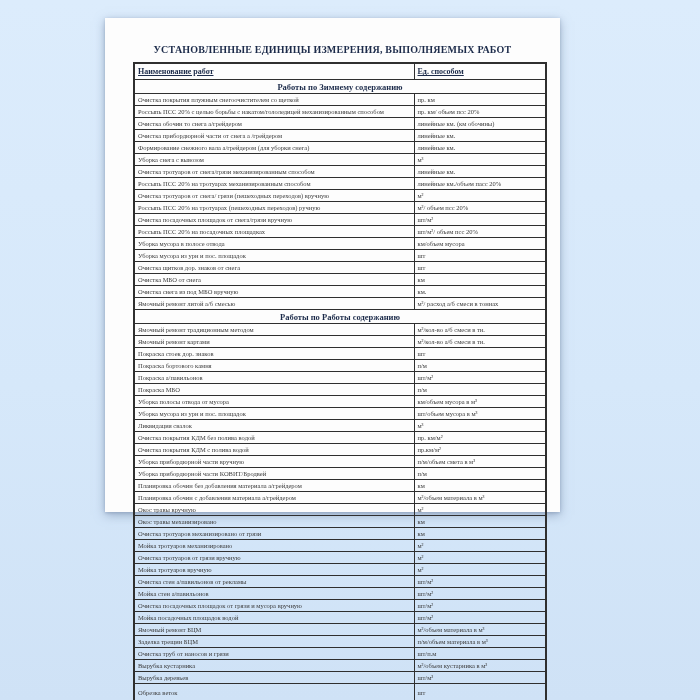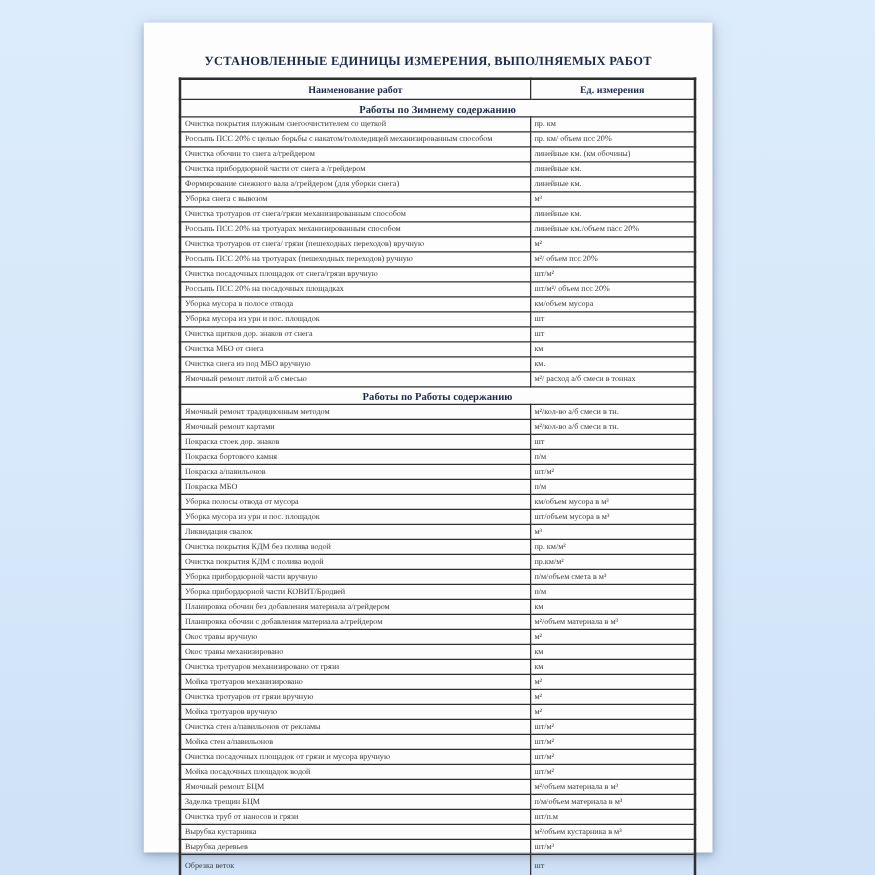--- a/index.html
+++ b/index.html
@@ -11,24 +11,24 @@
     font-family: "Liberation Serif", "DejaVu Serif", serif;
   }
   .bg {
     position: relative;
     width: 700px;
     height: 700px;
     background: linear-gradient(180deg, #dcecfc 0%, #d6e8fa 55%, #cfe2f6 100%);
   }
   .sheet {
     position: absolute;
-    left: 115px;
+    left: 105px;
     top: 18px;
     width: 455px;
-    height: 664px;
+    height: 494px;
     background: #fdfdfd;
     box-shadow: 0 3px 10px rgba(110,130,160,0.55), 0 1px 3px rgba(110,130,160,0.4);
   }
   .doc-title {
     margin-top: 26px;
     text-align: center;
     font-size: 10px;
     font-weight: bold;
     letter-spacing: 0.2px;
     color: #1c2b4a;
@@ -47,22 +47,23 @@
     border: 1px solid #2f2f2f;
     padding: 0 3px;
     overflow: hidden;
     white-space: nowrap;
   }
   table.works-table { border: 2px solid #2f2f2f; }
   tr.header-row th {
     height: 15px;
     font-size: 8px;
     font-weight: bold;
-    text-align: center;
+    text-align: left;
     color: #1c2b4a;
+    text-decoration: underline;
   }
   tr.section-row td {
     height: 13px;
     font-size: 8.5px;
     font-weight: bold;
     text-align: center;
     color: #1c2b4a;
   }
   tr.data-row td {
     height: 11px;
@@ -81,21 +82,21 @@
   <div class="sheet">
     <div class="doc-title">УСТАНОВЛЕННЫЕ ЕДИНИЦЫ ИЗМЕРЕНИЯ, ВЫПОЛНЯЕМЫХ РАБОТ</div>
     <table class="works-table">
       <colgroup>
         <col class="c-name">
         <col class="c-unit">
       </colgroup>
       <thead>
         <tr class="header-row">
           <th>Наименование работ</th>
-          <th>Ед. измерения</th>
+          <th>Ед. способом</th>
         </tr>
       </thead>
       <tbody id="table-body">
           <tr class="section-row">
             <td colspan="2">Работы по Зимнему содержанию</td>
           </tr>
           <tr class="data-row">
             <td>Очистка покрытия плужным снегоочистителем со щеткой</td>
             <td>пр. км</td>
           </tr>

